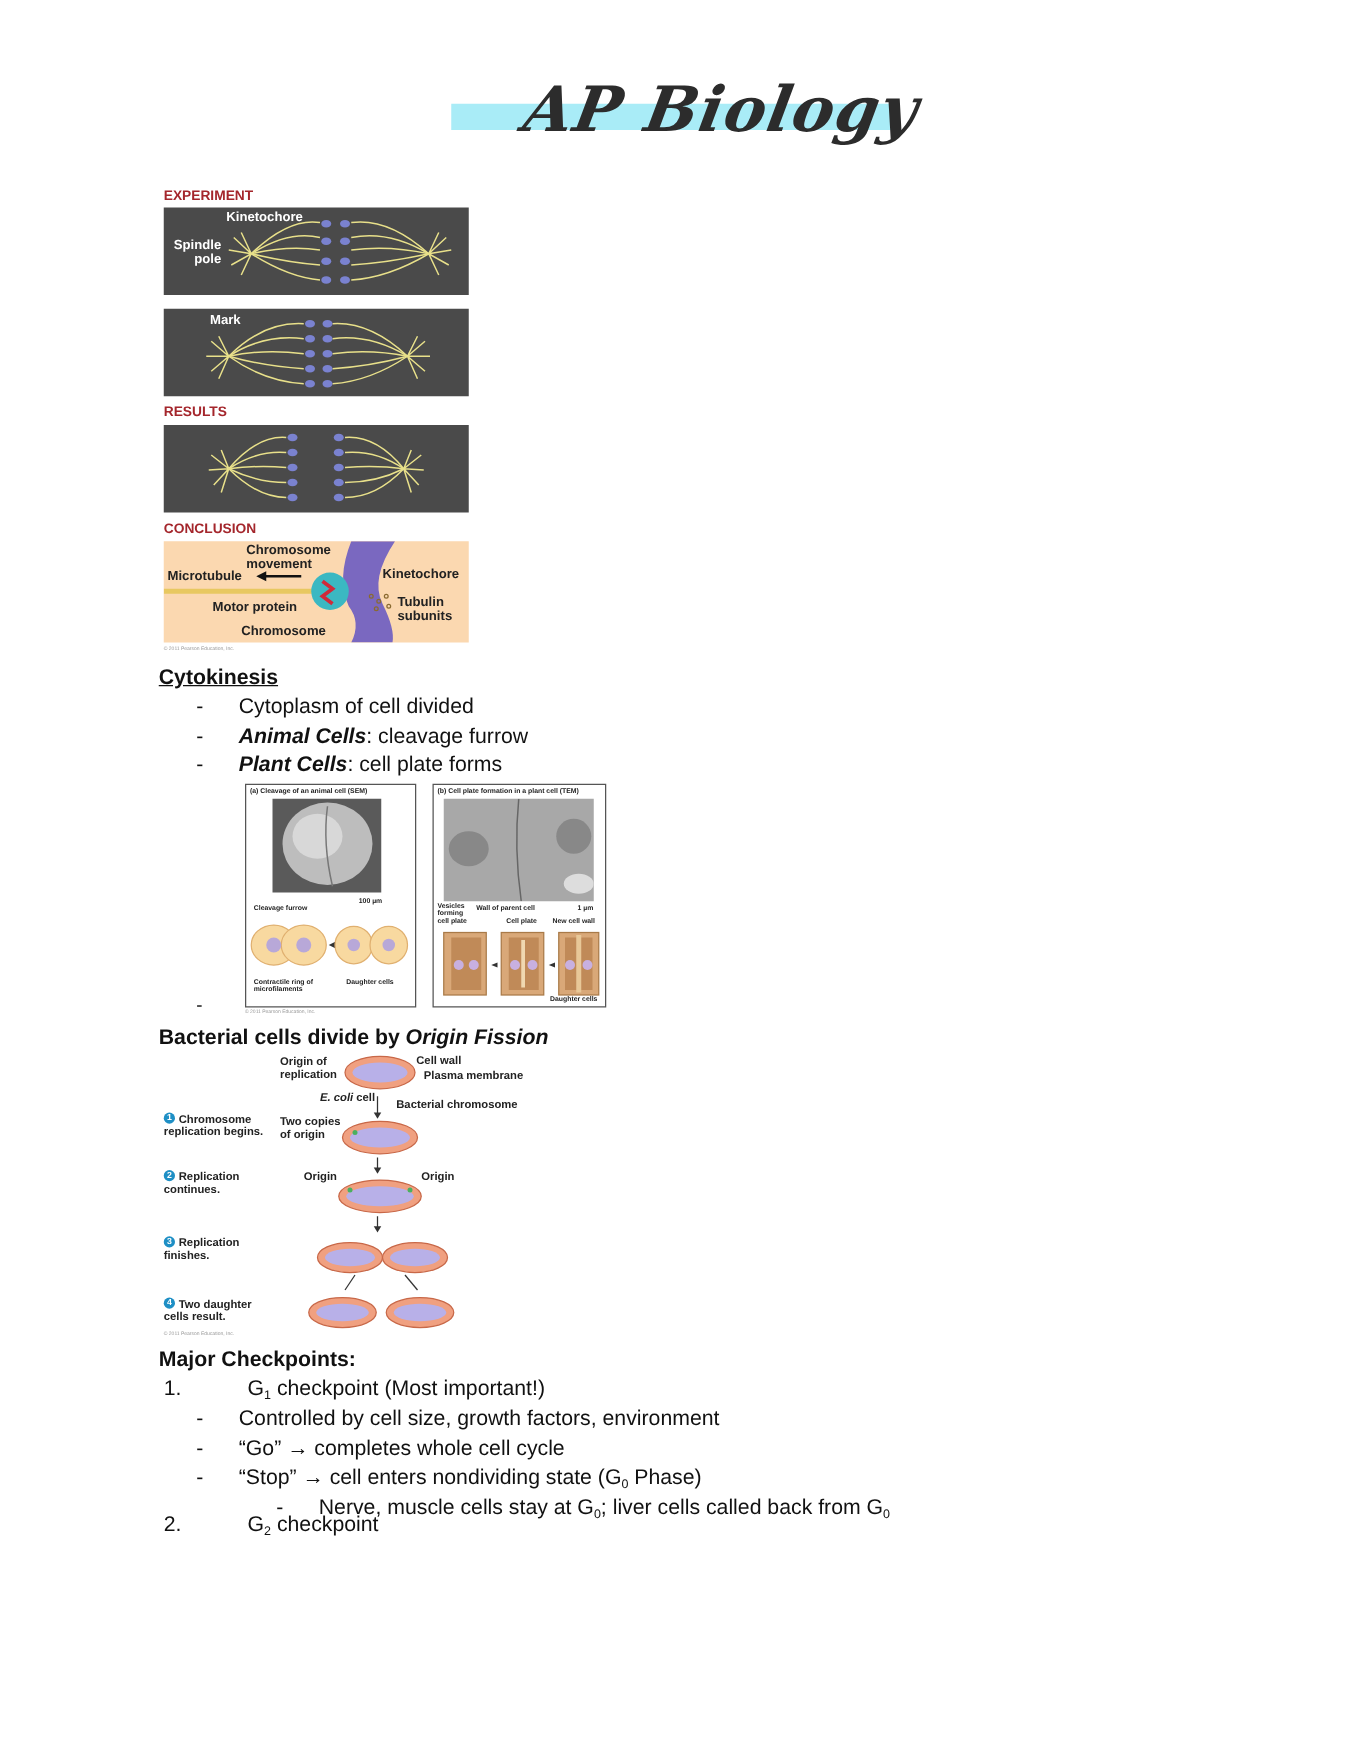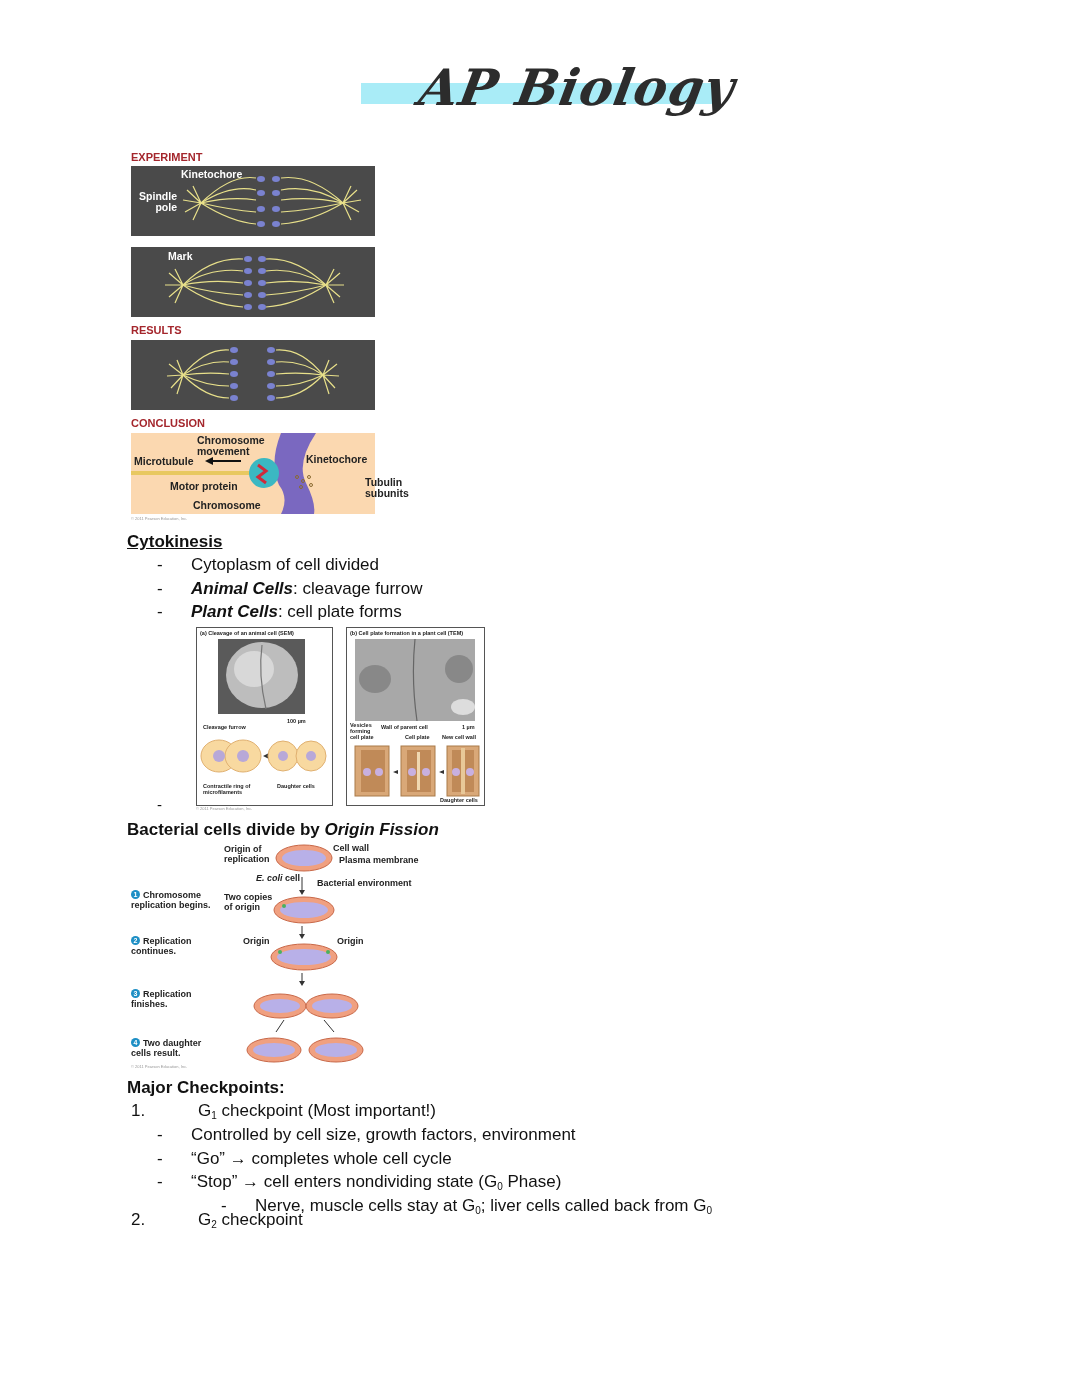--- a/index.html
+++ b/index.html
@@ -146,21 +146,21 @@
         <circle cx="178" cy="44" r="1.5"></circle>
         <circle cx="170" cy="54" r="1.5"></circle>
         <circle cx="180" cy="52" r="1.5"></circle>
       </g>
   </svg>
 </div>
 <div class="abs lbl-b" style="left:197px; top:435px; text-align:left; white-space:normal; width:72px;">Chromosome movement</div>
 <div class="abs lbl-b" style="left:134px; top:456px;">Microtubule</div>
 <div class="abs lbl-b" style="left:306px; top:454px;">Kinetochore</div>
 <div class="abs lbl-b" style="left:170px; top:481px;">Motor protein</div>
-<div class="abs lbl-b" style="left:318px; top:477px; width:50px; white-space:normal;margin-left:47px;">Tubulin subunits</div>
+<div class="abs lbl-b" style="left:318px; top:477px; width:50px; white-space:normal;">Tubulin subunits</div>
 <div class="abs lbl-b" style="left:193px; top:500px;">Chromosome</div>
 <div class="abs tiny" style="left:131px; top:516px;">© 2011 Pearson Education, Inc.</div>
 
 <div class="abs heading u" style="left:127px; top:532px;">Cytokinesis</div>
 <div class="abs note" style="left:127px; top:555px;">
   <span class="dash">-</span><span>Cytoplasm of cell divided</span>
 </div>
 <div class="abs note" style="left:127px; top:579px;">
   <span class="dash">-</span><span class="bi">Animal Cells</span><span>: cleavage furrow</span>
 </div>
@@ -268,21 +268,21 @@
   <ellipse cx="34" cy="210" rx="27" ry="12" fill="#f0a080" stroke="#c86848"></ellipse>
     <ellipse cx="96" cy="210" rx="27" ry="12" fill="#f0a080" stroke="#c86848"></ellipse>
   <ellipse cx="34" cy="210" rx="21" ry="7" fill="#b8b0e8"></ellipse>
     <ellipse cx="96" cy="210" rx="21" ry="7" fill="#b8b0e8"></ellipse>
 </svg>
 
 <div class="abs bac-lbl" style="left:224px; top:844px; width:50px; white-space:normal;">Origin of replication</div>
 <div class="abs bac-lbl" style="left:333px; top:843px;">Cell wall</div>
 <div class="abs bac-lbl" style="left:339px; top:855px;">Plasma membrane</div>
 <div class="abs bac-lbl" style="left:256px; top:873px;"><span style="font-style:italic;">E. coli</span><span> cell</span></div>
-<div class="abs bac-lbl" style="left:317px; top:878px;">Bacterial environment</div>
+<div class="abs bac-lbl" style="left:317px; top:878px;">Bacterial chromosome</div>
 <div class="abs bac-lbl" style="left:224px; top:892px; width:54px; white-space:normal;">Two copies of origin</div>
 <div class="abs bac-lbl" style="left:243px; top:936px;">Origin</div>
 <div class="abs bac-lbl" style="left:337px; top:936px;">Origin</div>
 
 <div class="abs bac-lbl" style="left:131px; top:890px; width:80px; white-space:normal;"><span class="step-num">1</span><span>Chromosome replication begins.</span></div>
 <div class="abs bac-lbl" style="left:131px; top:936px; width:70px; white-space:normal;"><span class="step-num">2</span><span>Replication continues.</span></div>
 <div class="abs bac-lbl" style="left:131px; top:989px; width:70px; white-space:normal;"><span class="step-num">3</span><span>Replication finishes.</span></div>
 <div class="abs bac-lbl" style="left:131px; top:1038px; width:80px; white-space:normal;"><span class="step-num">4</span><span>Two daughter cells result.</span></div>
 <div class="abs tiny" style="left:131px; top:1064px;">© 2011 Pearson Education, Inc.</div>
 

